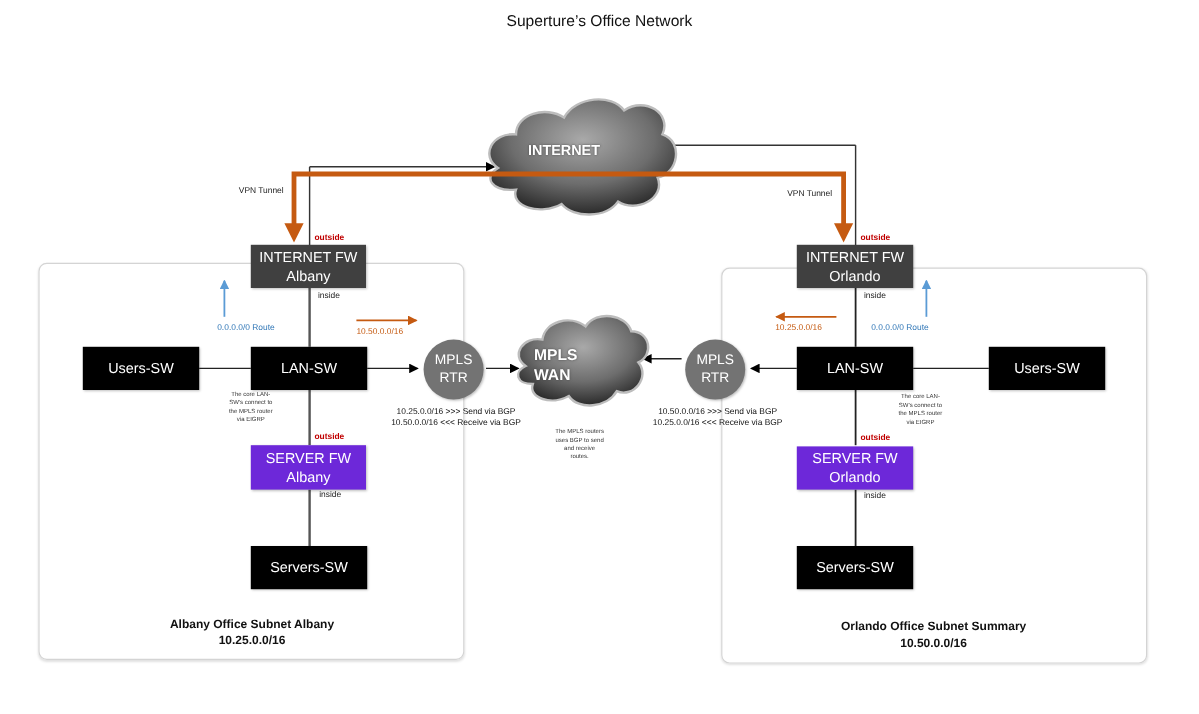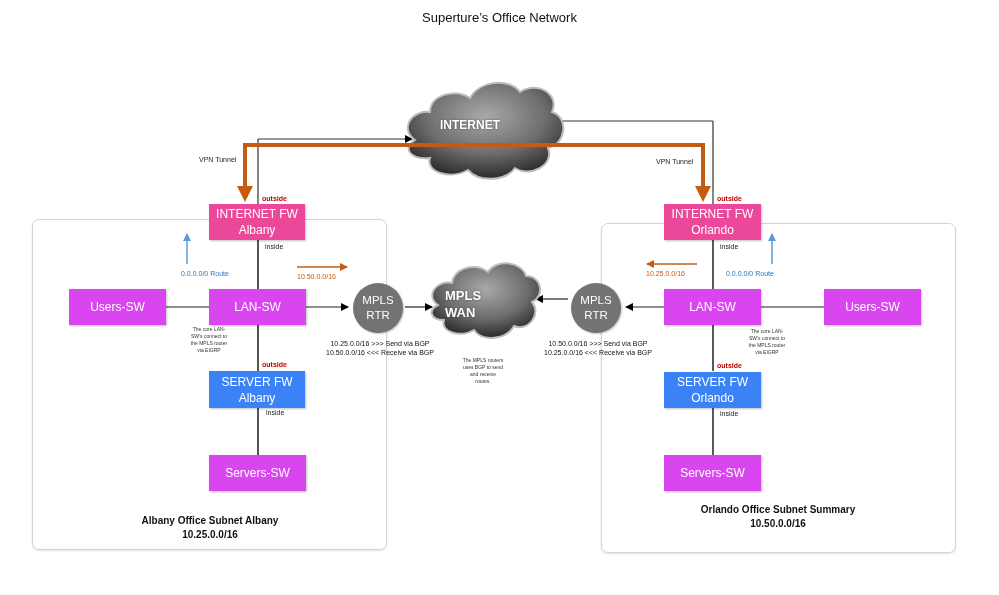--- a/index.html
+++ b/index.html
@@ -5,23 +5,23 @@
   html, body { margin:0; padding:0; background:#ffffff; }
   body { width:999px; height:595px; position:relative; overflow:hidden;
          font-family:"Liberation Sans", sans-serif; color:#000; }
   .abs { position:absolute; }
   #title { left:0; width:999px; top:10px; text-align:center; font-size:13px; color:#111; }
   .office { position:absolute; border:1px solid #d4d4d4; border-radius:7px;
             box-shadow:0 1px 2px rgba(0,0,0,0.12); background:transparent; }
   .node { position:absolute; display:flex; align-items:center; justify-content:center;
           flex-direction:column; color:#fff; text-align:center; line-height:16px;
           box-shadow:1px 1px 2px rgba(0,0,0,0.25); }
-  .sw { background:#d946ef; font-size:12px; }
-  .fw-red { background:#ec4899; font-size:12px; }
-  .fw-blue { background:#3b82f6; font-size:12px; }
+  .sw { background:#000000; font-size:12px; }
+  .fw-red { background:#404040; font-size:12px; }
+  .fw-blue { background:#6d28d9; font-size:12px; }
   .rtr { background:#737373; border-radius:50%; font-size:11.5px; line-height:15px; }
   .lbl { position:absolute; font-size:7px; white-space:nowrap; }
   .lbl-red { color:#c00000; font-weight:bold; }
   .lbl-dark { color:#222; }
   .lbl-blue { color:#2e75b6; }
   .lbl-orange { color:#c55a11; }
   .note { position:absolute; font-size:5px; line-height:7px; text-align:center; color:#333; }
   .bgp { position:absolute; font-size:7px; line-height:9px; text-align:center; color:#111; white-space:nowrap; }
   .summary { position:absolute; font-size:10px; font-weight:bold; text-align:center; line-height:14px; color:#111; }
   .cloud-label { position:absolute; color:#fff; font-weight:bold; text-align:left; text-shadow:0 0 2px #444; }
@@ -173,16 +173,16 @@
 </div>
 
 <div class="lbl lbl-red" style="left:717px; top:362px;">outside</div>
 <div class="node fw-blue" style="left:664px; top:372px; width:97px; height:36px;">
   <span>SERVER FW</span>
   <span>Orlando</span>
 </div>
 <div class="lbl lbl-dark" style="left:720px; top:410px;">inside</div>
 <div class="node sw" style="left:664px; top:455px; width:97px; height:36px;">Servers-SW</div>
 
-<div class="summary" style="left:668px; top:503px; width:220px;">
+<div class="summary" style="left:668px; top:516px; width:220px;">
   <div>Orlando Office Subnet Summary</div>
   <div>10.50.0.0/16</div>
 </div>
 
 </body></html>

